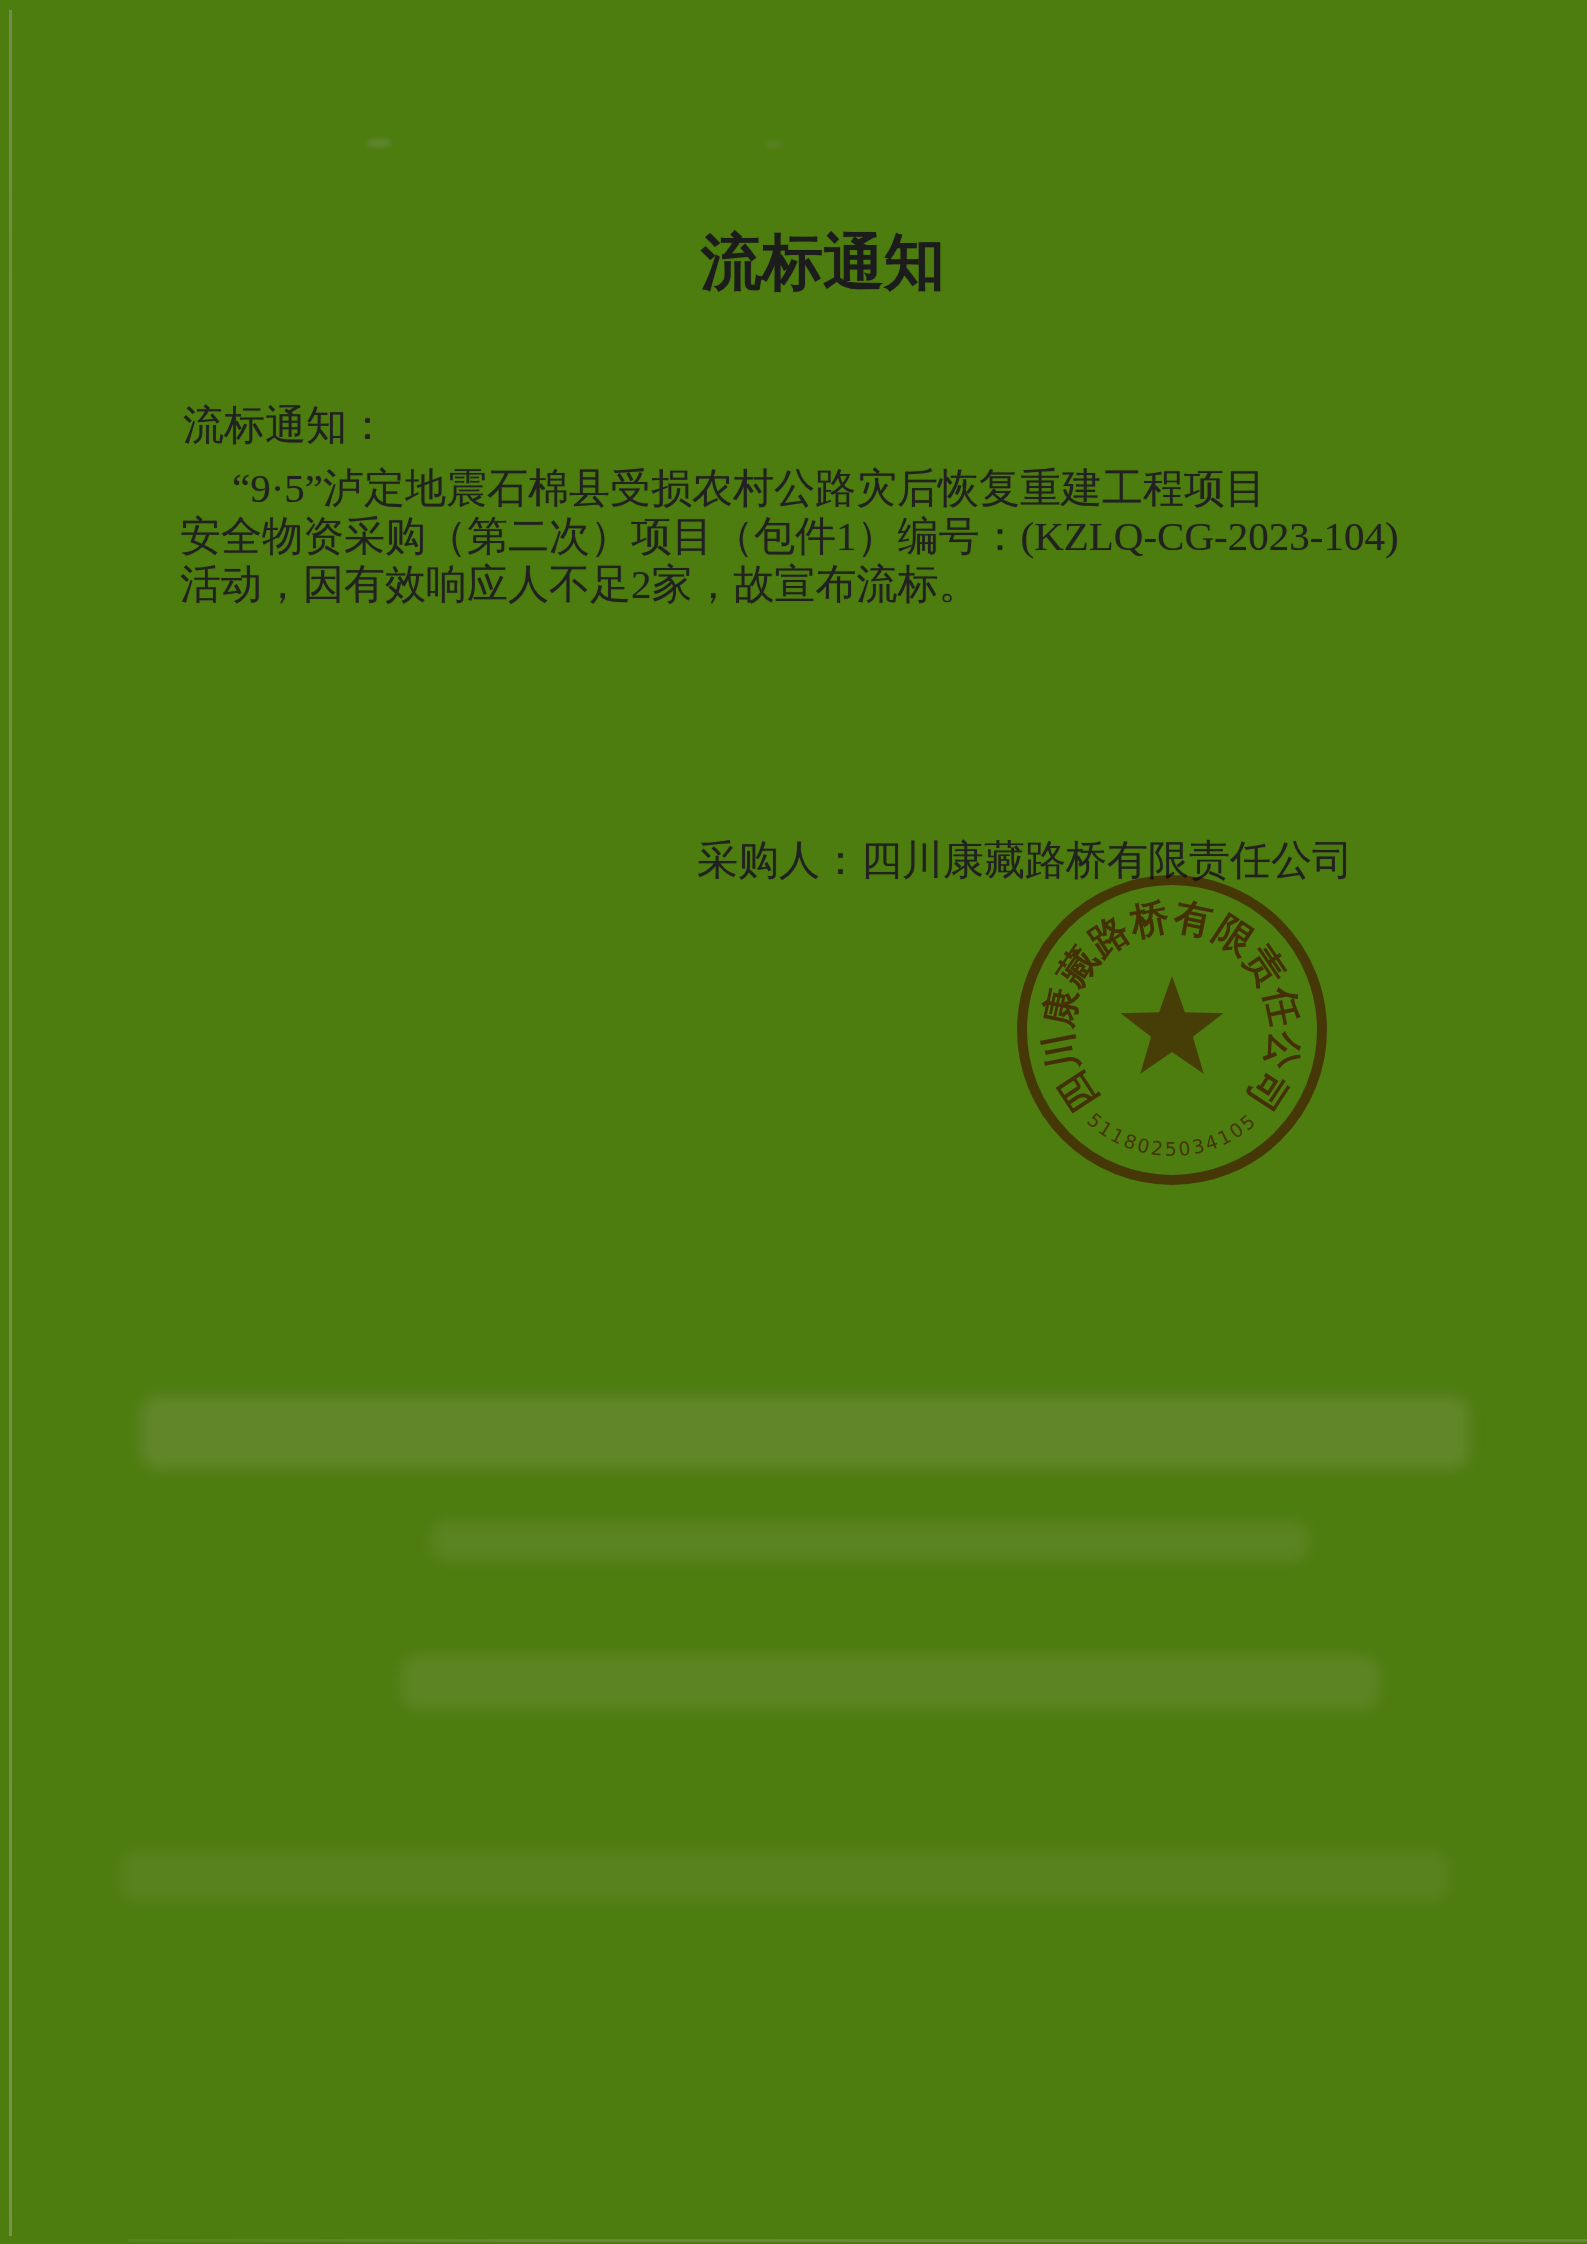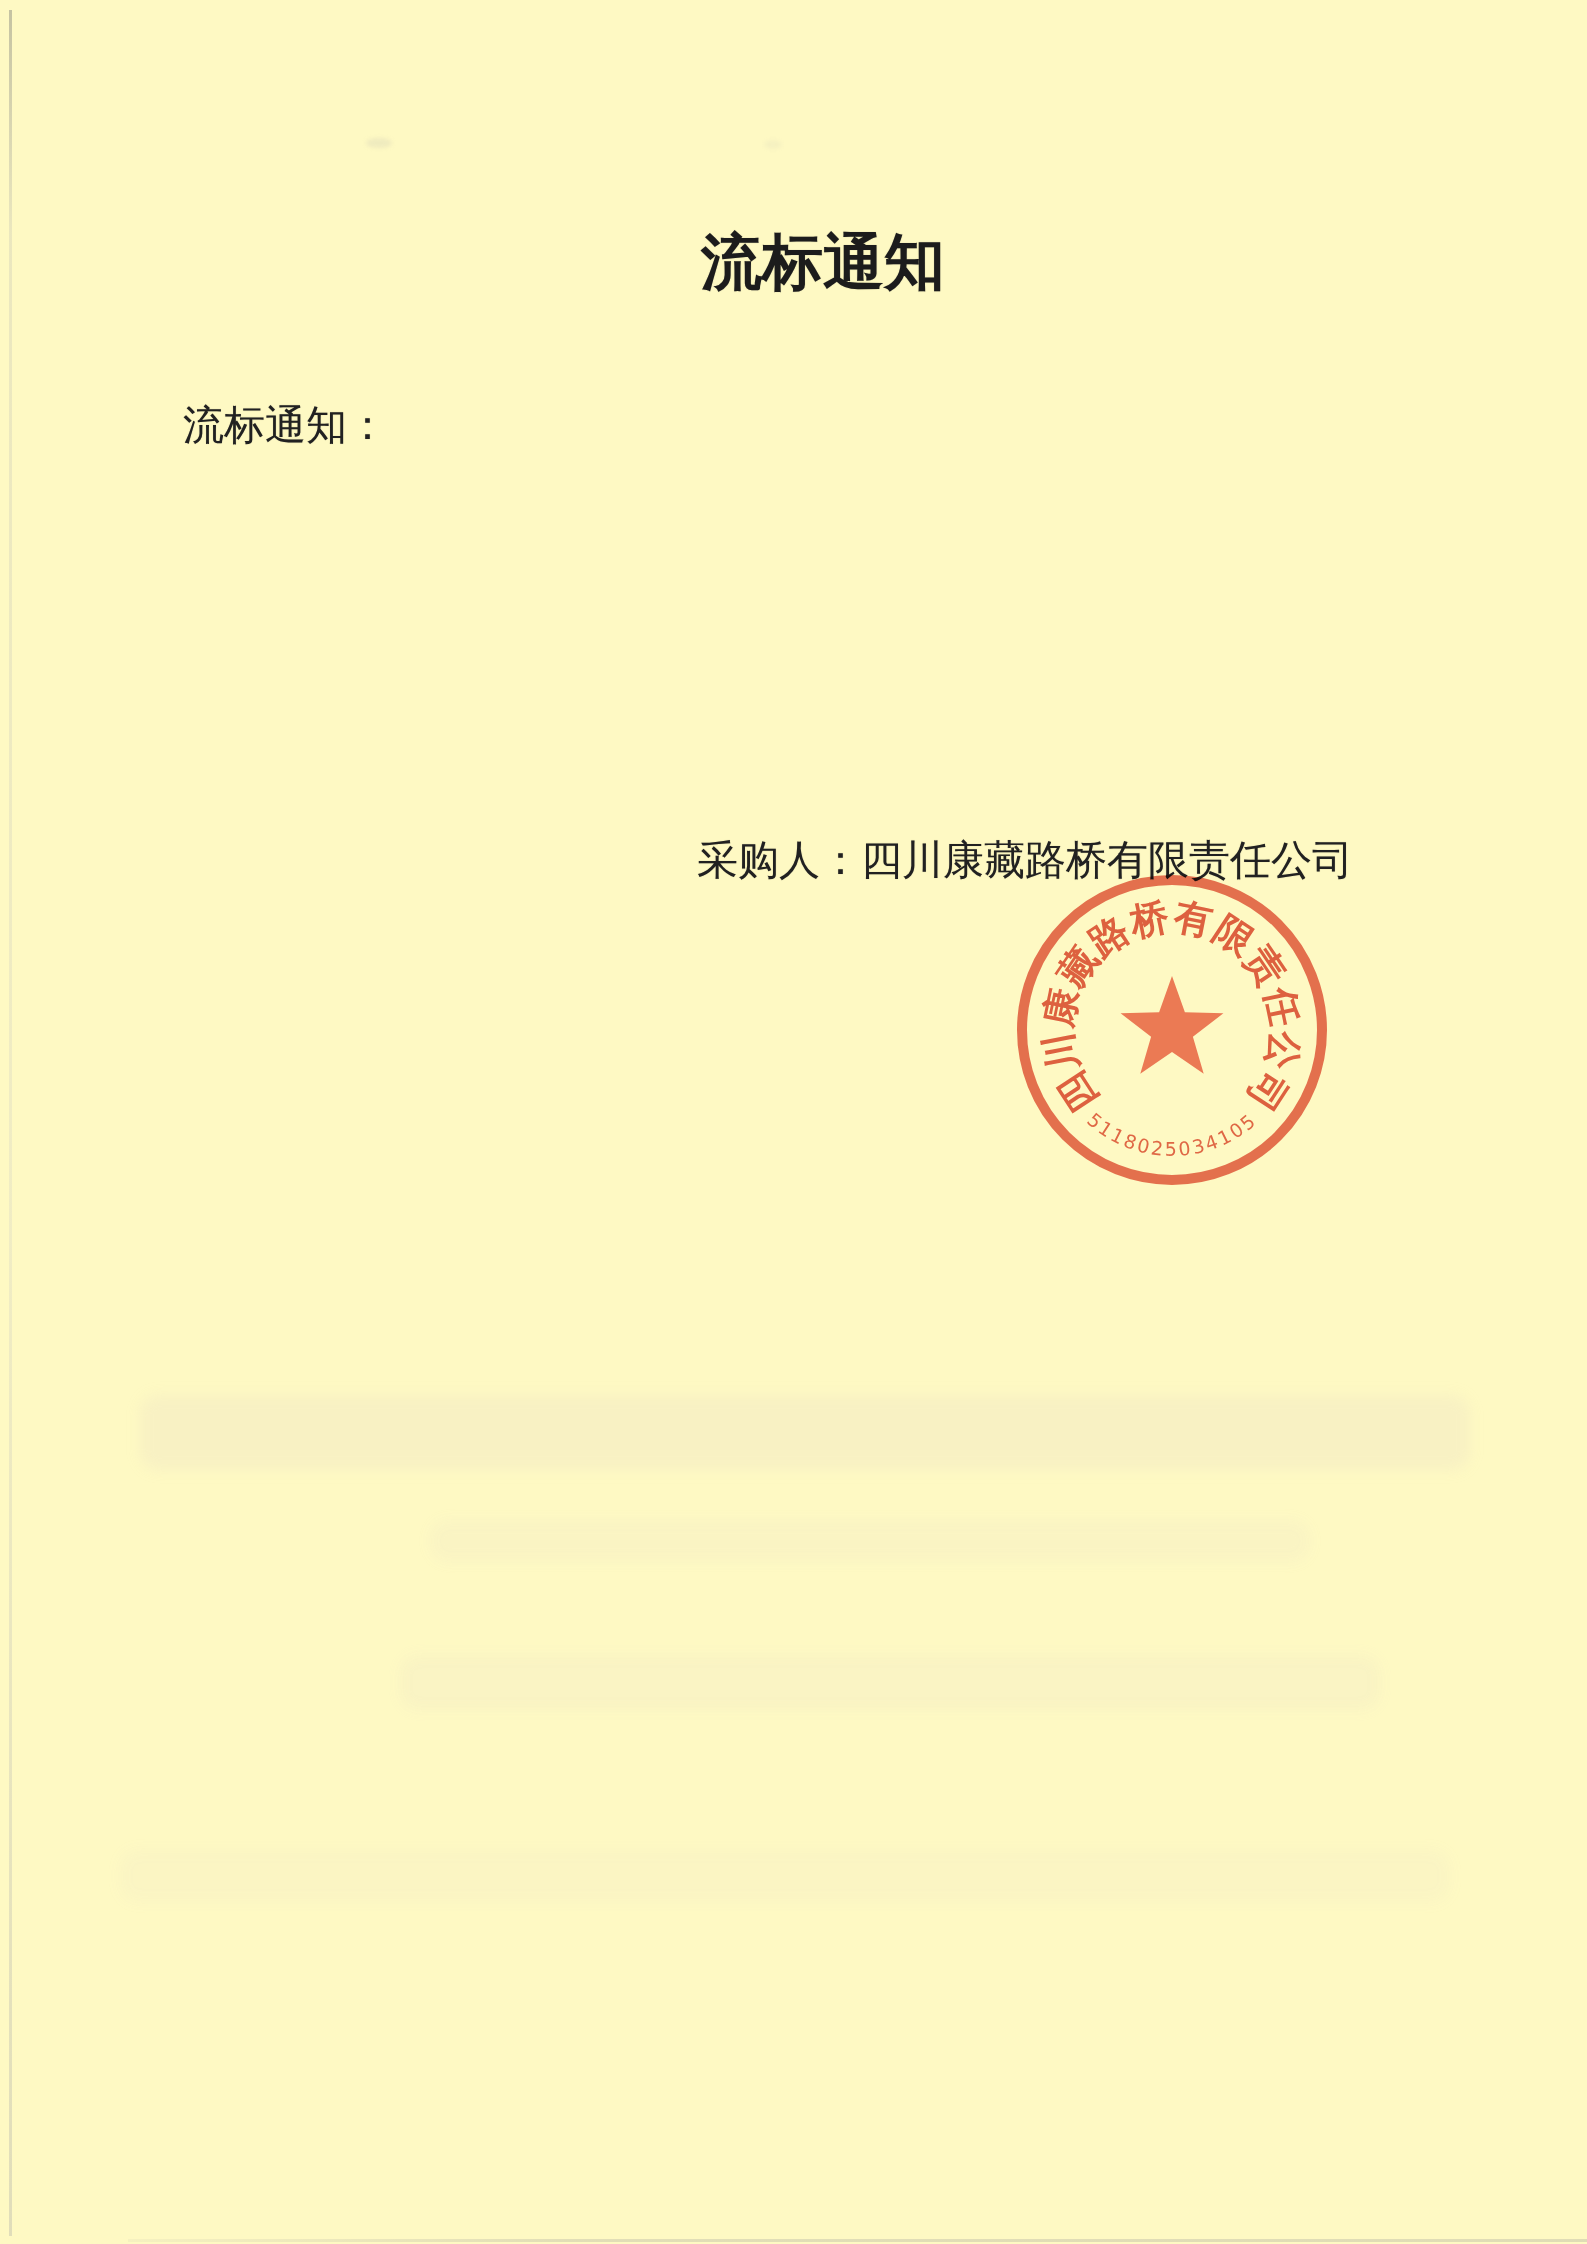--- a/index.html
+++ b/index.html
@@ -1,19 +1,19 @@
 <!DOCTYPE html>
 <html><head>
 <meta charset="utf-8">
 <style>
   html,body{margin:0;padding:0;background:#ffffff;}
   .page{
     position:relative;
     width:1587px;height:2244px;
-    background:#fef9c3;
+    background:#4d7c0f;
     overflow:hidden;
     font-family:"Liberation Serif","DejaVu Serif",serif;
     color:#212121;
   }
   
   .edge-left{
     position:absolute;left:9px;top:10px;width:3px;height:2226px;
     background:linear-gradient(to bottom,
       rgba(150,150,135,.55) 0%,
       rgba(190,190,180,.30) 10%,
@@ -90,20 +90,25 @@
   <div class="smudge" style="left:764px;top:140px;width:18px;height:9px;opacity:.6;"></div>
   <div class="ghost" style="left:140px;top:1395px;width:1330px;height:75px;"></div>
   <div class="ghost" style="left:430px;top:1520px;width:880px;height:42px;opacity:.7;"></div>
   <div class="ghost" style="left:400px;top:1655px;width:980px;height:55px;opacity:.8;"></div>
   <div class="ghost" style="left:120px;top:1850px;width:1330px;height:52px;opacity:.6;"></div>
 
   <h1 class="title">流标通知</h1>
 
   <div class="salutation">流标通知：</div>
 
+  <div class="para">
+    <div class="line indent">“9·5”泸定地震石棉县受损农村公路灾后恢复重建工程项目</div>
+    <div class="line">安全物资采购（第二次）项目（包件1）编号：(KZLQ-CG-2023-104)</div>
+    <div class="line">活动，因有效响应人不足2家，故宣布流标。</div>
+  </div>
 
   <div class="purchaser">采购人：四川康藏路桥有限责任公司</div>
 
 
   <svg class="seal" viewBox="0 0 360 360">
     <defs>
       <path id="arcTop" d="M 103.4 244.3 A 100 100 0 1 1 256.6 244.3" fill="none"></path>
       <path id="arcBottom" d="M 99 276.5 A 126 126 0 0 0 261 276.5" fill="none"></path>
     </defs>
     <circle class="ring" cx="180" cy="180" r="150"></circle>

